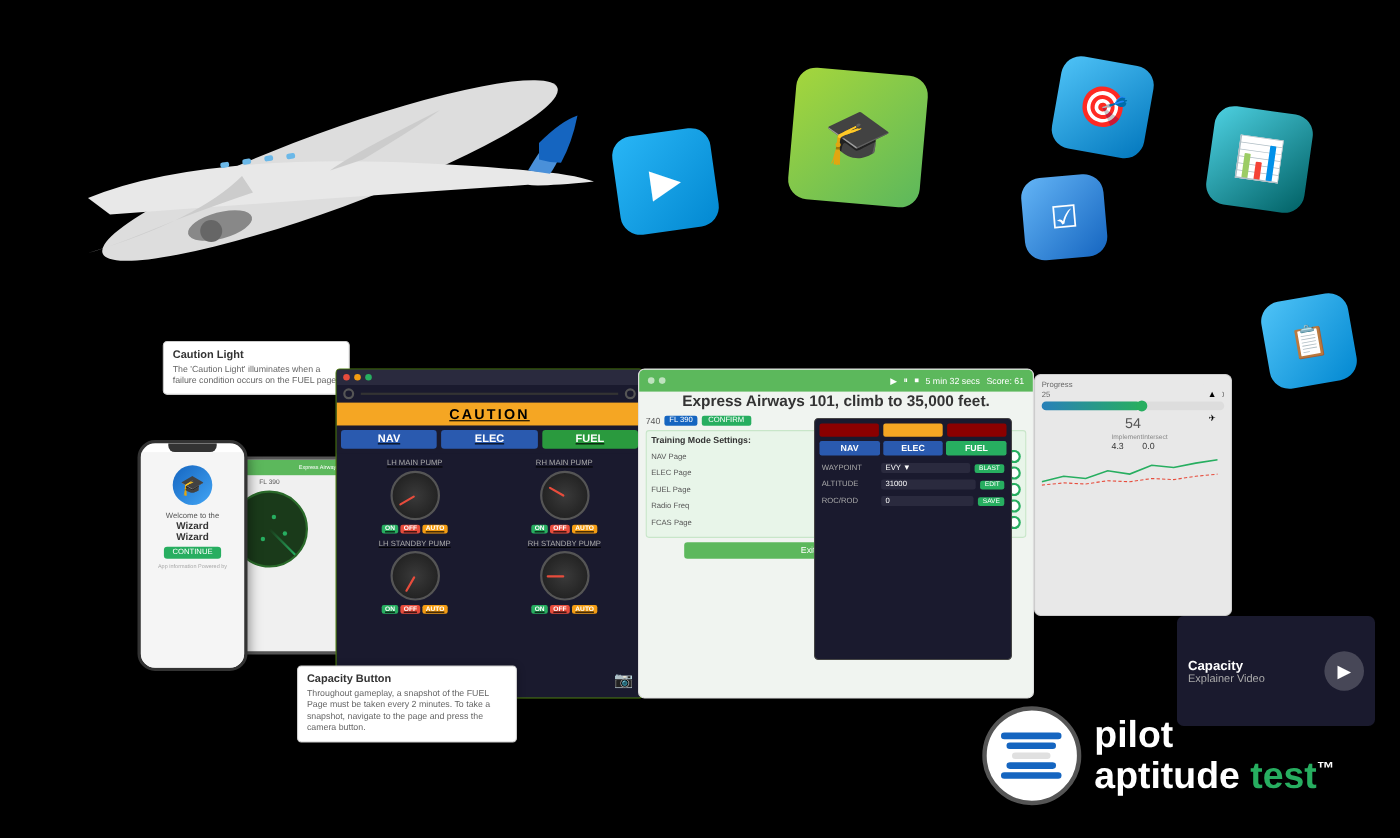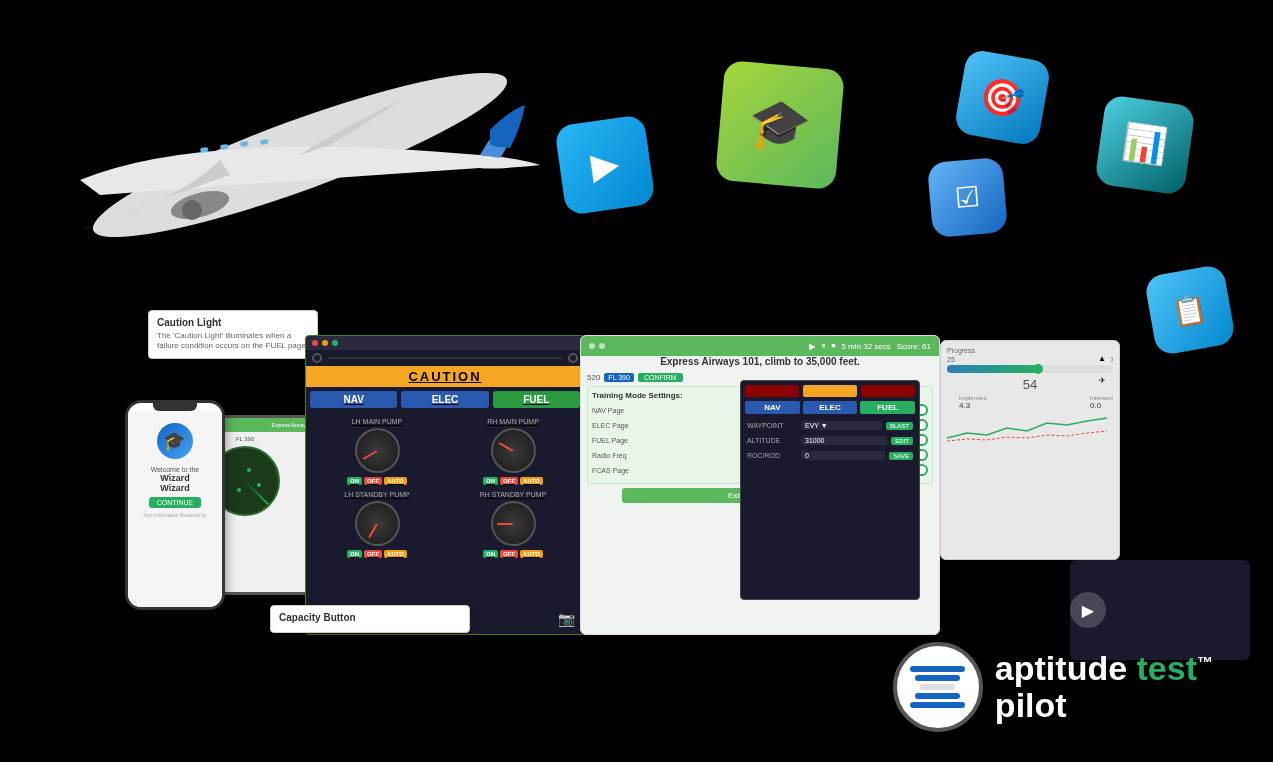--- a/index.html
+++ b/index.html
@@ -214,21 +214,21 @@
       align-items: center;
       justify-content: space-between;
       padding: 0 8px;
     }
     .express-bar-controls {
       display: flex; gap: 4px; align-items: center;
     }
     .express-dot { width: 6px; height: 6px; border-radius: 50%; background: rgba(255,255,255,0.6); }
     .express-title {
       color: #333;
-      font-size: 10px;
+      font-size: 14px;
       text-align: center;
       padding: 0;
       font-weight: bold;
     }
     .express-content {
       display: flex;
       height: calc(100% - 50px);
     }
     .express-left {
       flex: 1;
@@ -652,20 +652,21 @@
     </div>
   </div>
 
   <div style="position:absolute; bottom:6px; right:8px;">
     <span style="font-size:14px; color:#aaa;">📷</span>
   </div>
 </div>
 
 <div class="tooltip-snapshot">
   <div class="tooltip-title">Capacity Button</div>
+  <div class="tooltip-text">Throughout gameplay, a snapshot of the FUEL Page must be taken every 2 minutes. To take a snapshot, navigate to the page and press the camera button.</div>
 </div>
 
 <div class="express-screen">
   <div class="express-header">
     <div class="express-bar-controls">
       <div class="express-dot"></div>
       <div class="express-dot"></div>
     </div>
     <div style="display:flex; align-items:center; gap:6px; margin-left:auto;">
       <span style="font-size:8px; color:white;">▶</span>
@@ -673,21 +674,21 @@
       <span style="font-size:8px; color:white;">⏹</span>
       <span style="font-size:8px; color:white;">5 min 32 secs</span>
       <span style="font-size:8px; color:white;">Score: 61</span>
     </div>
   </div>
   <div class="express-title">Express Airways 101, climb to 35,000 feet.</div>
   <div class="express-content">
     <div class="express-left">
 
       <div style="display:flex; align-items:center; gap:4px; margin-bottom:4px;">
-        <span style="font-size:8px; color:#555;">520</span>
+        <span style="font-size:8px; color:#555;">740</span>
         <div style="background:#1565c0; color:white; font-size:7px; padding:1px 4px; border-radius:2px;">FL 390</div>
         <div style="background:#27ae60; color:white; font-size:7px; padding:1px 6px; border-radius:2px;">CONFIRM</div>
       </div>
       <div class="training-settings">
         <div class="ts-title">Training Mode Settings:</div>
         <div class="ts-row">
           <span class="ts-label">NAV Page</span>
           <div class="toggle-on"></div>
         </div>
         <div class="ts-row">
@@ -753,59 +754,63 @@
     </div>
     <div style="display:flex; justify-content:space-between; margin-bottom:2px;">
       <span style="font-size:7px;color:#666;">25</span>
       <span style="font-size:7px;color:#666;">80</span>
     </div>
     <div class="prog-bar-bg">
       <div class="prog-bar-fill" style="width:54%;"></div>
       <div class="prog-indicator" style="left:52%;"></div>
     </div>
     <div style="text-align:center; font-size:13px; color:#555; margin:2px 0;">54</div>
-    <div style="display:flex; justify-content:space-between; margin-top:3px;margin-left:12px;">
+    <div style="display:flex; justify-content:center; margin-top:3px;margin-left:12px;">
       <div>
         <div style="font-size:6px;color:#888;">Implement</div>
         <div style="font-size:8px;color:#333;">4.3</div>
       </div>
       <div>
         <div style="font-size:6px;color:#888;">Intersect</div>
         <div style="font-size:8px;color:#333;">0.0</div>
       </div>
     </div>
     
     <svg width="160" height="30" viewBox="0 0 160 30" style="margin-top:3px;">
       <polyline points="0,25 20,20 40,22 60,15 80,18 100,10 120,12 140,8 160,5" fill="none" stroke="#27ae60" stroke-width="1.5"></polyline>
       <polyline points="0,28 20,26 40,27 60,24 80,25 100,22 120,23 140,20 160,18" fill="none" stroke="#e74c3c" stroke-width="1" stroke-dasharray="3,2"></polyline>
     </svg>
   </div>
 </div>
 
 <div class="capacity-card">
+  <div class="capacity-text">
+    <div class="capacity-title">Capacity</div>
+    <div class="capacity-subtitle">Explainer Video</div>
+  </div>
   <div class="play-circle">
     <span>▶</span>
   </div>
 </div>
 
 <div class="pat-logo">
   <div class="pat-circle">
     <div class="pat-lines">
 
       <div style="display:flex; flex-direction:column; align-items:center; gap:3px;">
         <div class="pat-line" style="width:55px; background:#1565c0;"></div>
         <div class="pat-line" style="width:45px; background:#1565c0;"></div>
         <div class="pat-line" style="width:35px; background:#e0e0e0;"></div>
         <div class="pat-line" style="width:45px; background:#1565c0;"></div>
         <div class="pat-line" style="width:55px; background:#1565c0;"></div>
       </div>
     </div>
   </div>
   <div class="pat-text">
     <div style="font-size:34px; font-weight:900; color:white; line-height:1.1;">
+      <span>pilot</span>
+    </div>
+    <div style="font-size:34px; font-weight:900; color:white; line-height:1.1;">
       <span>aptitude</span>
       <span style="color:#27ae60;">test</span><span style="font-size:16px; vertical-align:super; color:white;">™</span>
     </div>
-    <div style="font-size:34px; font-weight:900; color:white; line-height:1.1;">
-      <span>pilot</span>
-    </div>
   </div>
 </div>
 
 </body></html>

